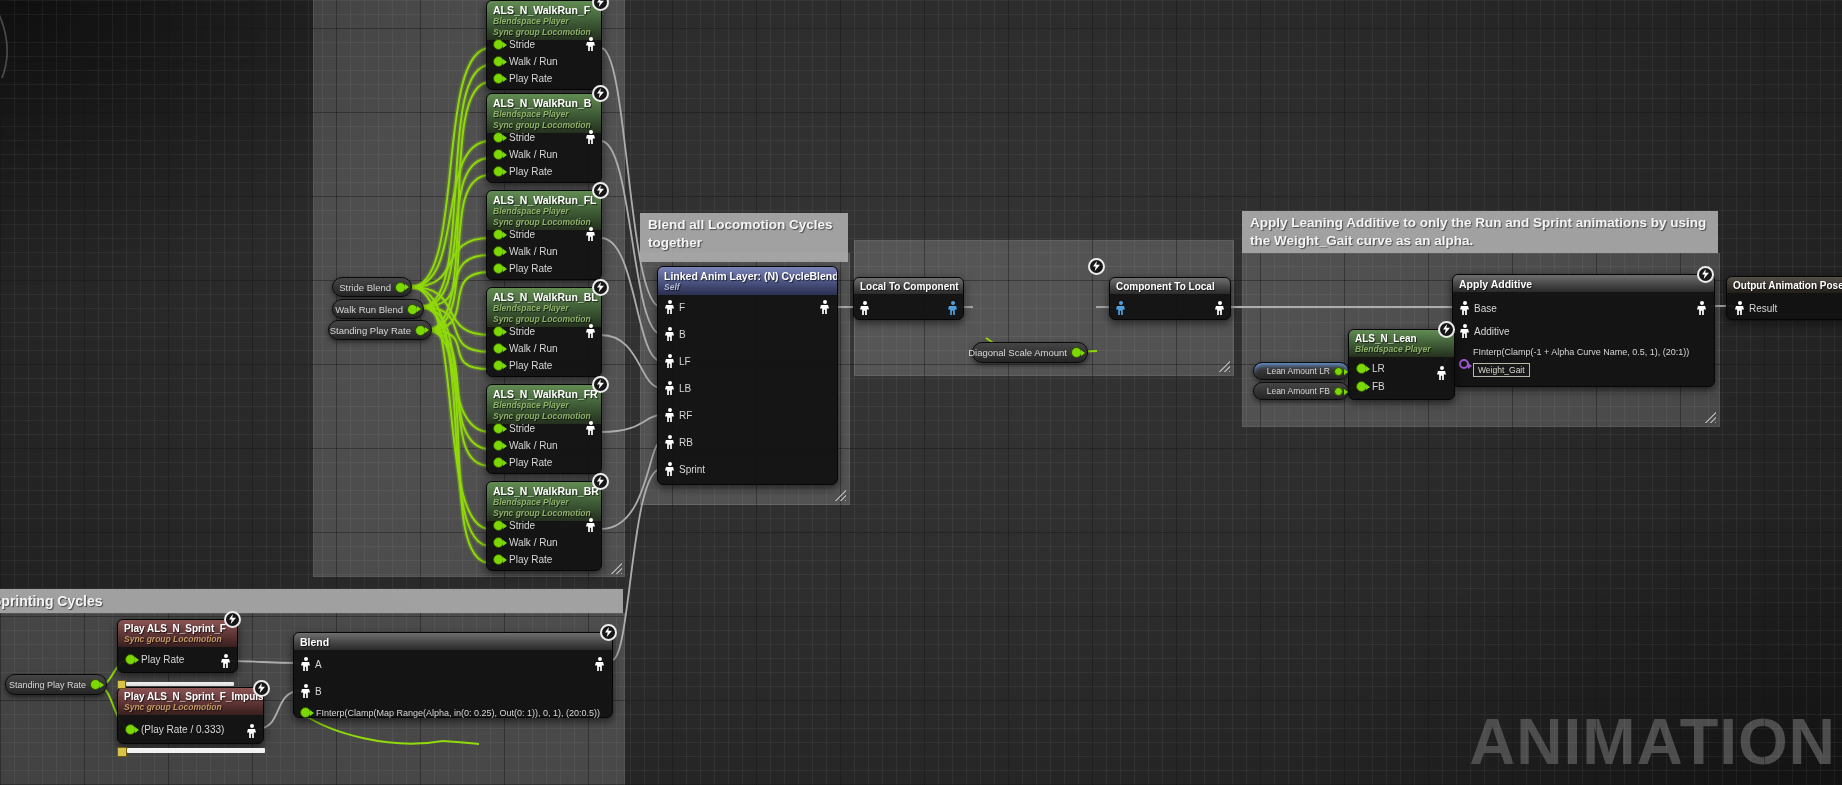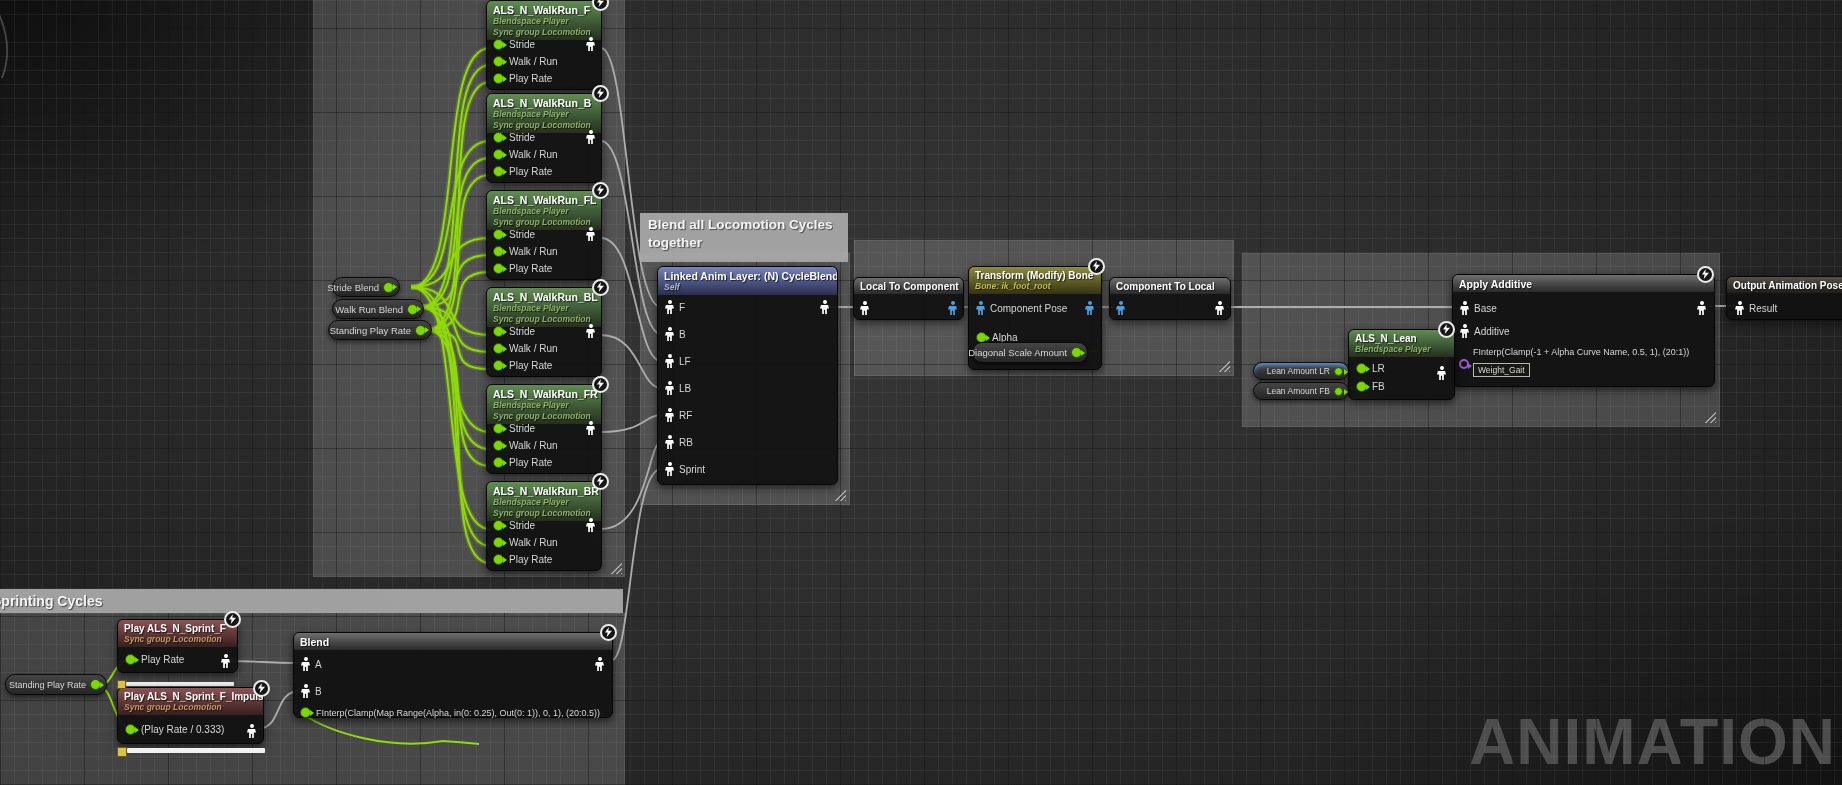--- a/index.html
+++ b/index.html
@@ -90,20 +90,21 @@
 
   <div class="cbody" style="left:313px;top:-30px;width:310px;height:605px"></div>
   <div class="cbody" style="left:640px;top:253px;width:208px;height:250px"></div>
   <div class="cbody" style="left:854px;top:240px;width:378px;height:134px"></div>
   <div class="cbody" style="left:1242px;top:253px;width:476px;height:172px"></div>
   <div class="cbody" style="left:-16px;top:613px;width:639px;height:175px"></div>
 
   <div class="grid"></div>
 
   <div class="chead wrap" style="left:640px;top:213px;width:208px;height:49px;font-size:13.5px">Blend all Locomotion Cycles together</div>
+  <div class="chead wrap" style="left:1242px;top:211px;width:476px;height:42px;font-size:13.5px">Apply Leaning Additive to only the Run and Sprint animations by using the Weight_Gait curve as an alpha.</div>
   <div class="chead" style="left:-16px;top:589px;width:639px;height:24px">Sprinting Cycles</div>
   <span class="rsz" style="left:610px;top:562px"></span>
   <span class="rsz" style="left:834px;top:489px"></span>
   <span class="rsz" style="left:1218px;top:360px"></span>
   <span class="rsz" style="left:1704px;top:411px"></span>
 
   <svg class="wires" width="1842" height="785" viewBox="0 0 1842 785">
     <g stroke="#90d90a" stroke-opacity="0.22" stroke-width="5" fill="none">
       <path d="M411 287 C466 287 435 48 490 48"></path>
         <path d="M411 287 C466 287 435 141 490 141"></path>
@@ -281,21 +282,21 @@
     <span class="person pose-out" style="right:6px;top:36px"></span>
   </div>
 
   <span class="bolt" style="left:592px;top:-6px"></span>
   <span class="bolt" style="left:592px;top:85px"></span>
   <span class="bolt" style="left:592px;top:182px"></span>
   <span class="bolt" style="left:592px;top:279px"></span>
   <span class="bolt" style="left:592px;top:376px"></span>
   <span class="bolt" style="left:592px;top:473px"></span>
 
-  <div class="pill" style="left:332px;top:277px;width:68px">
+  <div class="pill" style="left:332px;top:277px;width:80px">
     <span>Stride Blend</span>
       <span class="pin"></span>
     </div>
   <div class="pill" style="left:332px;top:299px;width:92px">
     <span>Walk Run Blend</span>
       <span class="pin"></span>
     </div>
   <div class="pill" style="left:328px;top:320px;width:104px">
     <span>Standing Play Rate</span>
       <span class="pin"></span>
@@ -334,33 +335,20 @@
       </div>
     <span class="person pose-out" style="right:8px;top:33px"></span>
   </div>
 
   <div class="node" style="left:853px;top:277px;width:111px;height:43px">
     <div class="nh hgr" style="font-size:10px">Local To Component</div>
     <span class="person" style="position:absolute;left:6px;top:23px"></span>
     <span class="person blue pose-out" style="right:6px;top:23px"></span>
   </div>
 
-  <div class="node" style="left:968px;top:266px;width:134px;height:104px">
-    <div class="nh ho" style="font-size:10px"><span>Transform (Modify) Bone</span>
-      <div class="sub sub-olive">Bone: ik_foot_root</div></div>
-    <div class="row" style="left:7px;top:34px">
-        <span class="person blue"></span>
-        <span>Component Pose</span>
-      </div>
-    <div class="row" style="left:7px;top:65px">
-        <span class="pin"></span>
-        <span>Alpha</span>
-      </div>
-    <span class="person blue pose-out" style="right:7px;top:34px"></span>
-  </div>
   <span class="bolt" style="left:1088px;top:258px"></span>
 
   <div class="node" style="left:1109px;top:277px;width:122px;height:43px">
     <div class="nh hgr" style="font-size:10px">Component To Local</div>
     <span class="person blue" style="position:absolute;left:6px;top:23px"></span>
     <span class="person pose-out" style="right:6px;top:23px"></span>
   </div>
 
   <div class="pill" style="left:972px;top:342px;width:116px;height:21px">
     <span>Diagonal Scale Amount</span>

